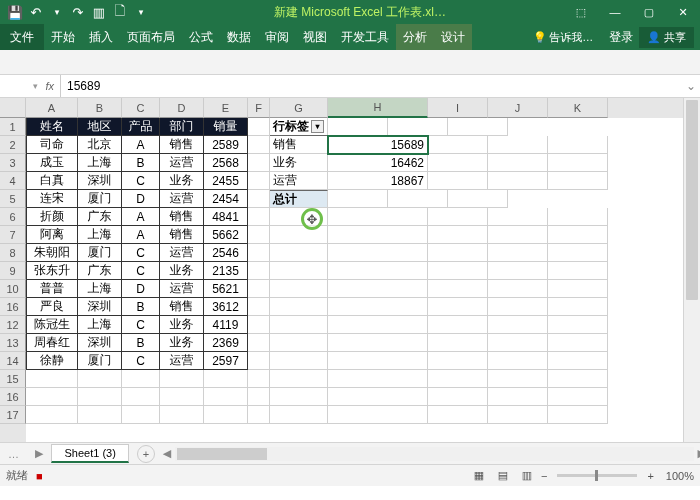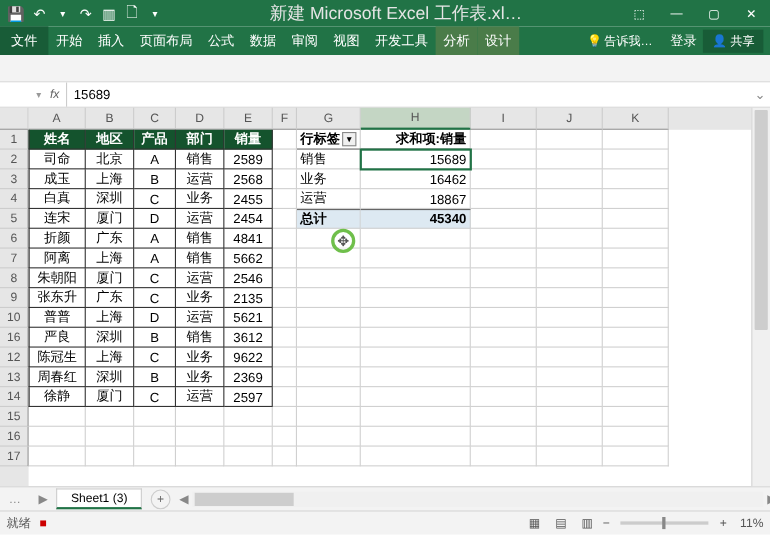--- a/index.html
+++ b/index.html
@@ -1,21 +1,21 @@
 <!DOCTYPE html>
 <html><head>
 <meta charset="utf-8">
 <style>
   * { box-sizing: border-box; margin: 0; padding: 0; font-family: "Microsoft YaHei", sans-serif; }
   body { width: 700px; height: 500px; overflow: hidden; background: #fff; font-size: 12px; }
   .titlebar { background: #217346; height: 24px; display: flex; align-items: center; color: #fff; }
   .qat { display: flex; align-items: center; gap: 3px; padding: 0 6px; }
   .qat-item { width: 18px; height: 18px; display: flex; align-items: center; justify-content: center; font-size: 13px; cursor: pointer; }
   .title-area { flex: 1; display: flex; align-items: center; justify-content: center; gap: 8px; }
-  .file-name { font-size: 16px; color: #e5e5e5; }
+  .file-name { font-size: 12px; color: #bef264; }
   .ctx-tab { background: #2e8b57; padding: 2px 10px; font-size: 12px; }
   .win-ctrls { display: flex; align-items: center; }
   .win-btn { width: 34px; height: 24px; display: flex; align-items: center; justify-content: center; font-size: 11px; cursor: pointer; }
   .win-btn.close { background: none; }
   .ribbon-tabs { background: #217346; height: 26px; display: flex; align-items: center; color: #fff; font-size: 12px; }
   .rtab { padding: 0 7px; height: 26px; display: flex; align-items: center; cursor: pointer; }
   .rtab.file { background: #185c37; padding: 0 10px; }
   .rtab.ctx { background: #4a7c49; }
   .rtab-right { margin-left: auto; display: flex; align-items: center; padding-right: 6px; }
   .tell { display: flex; align-items: center; gap: 2px; margin-right: 10px; font-size: 11px; }
@@ -32,21 +32,21 @@
   .corner { width: 26px; height: 20px; background: #e6e6e6; border-right: 1px solid #ccc; border-bottom: 1px solid #999; }
   .row-hdr { width: 26px; height: 18px; border-bottom: 1px solid #ccc; border-right: 1px solid #999; display: flex; align-items: center; justify-content: center; font-size: 11px; color: #555; }
   .cols-cells { flex: 1; }
   .col-hdrs { display: flex; background: #e6e6e6; }
   .col-hdr { height: 20px; border-right: 1px solid #ccc; border-bottom: 1px solid #999; display: flex; align-items: center; justify-content: center; font-size: 11px; color: #555; }
   .col-hdr.sel { background: #c4d6c4; border-bottom: 2px solid #217346; }
   .cells { position: relative; }
   .row { display: flex; height: 18px; }
   .cell { border-right: 1px solid #d0d0d0; border-bottom: 1px solid #d0d0d0; padding: 0 3px; font-size: 12px; display: flex; align-items: center; overflow: hidden; white-space: nowrap; }
   .cell.num { justify-content: flex-end; }
-  .cell.hdr { background: #14532d; color: #fff; justify-content: center; font-weight: bold; border-right: 1px solid #333; border-bottom: 1px solid #333; }
+  .cell.hdr { background: #0f172a; color: #fff; justify-content: center; font-weight: normal; border-right: 1px solid #333; border-bottom: 1px solid #333; }
   .cell.tbl { border: 1px solid #333; border-top: none; border-left: none; justify-content: center; }
   .cell.tbl-left { border-left: 1px solid #333; }
   .cell.pivot-h { font-weight: bold; border-bottom: 1px solid #666; }
   .cell.active { outline: 2px solid #217346; outline-offset: -1px; background: #fff; z-index: 2; }
   .filter-btn { width: 13px; height: 13px; border: 1px solid #888; background: #f0f0f0; display: inline-flex; align-items: center; justify-content: center; font-size: 8px; margin-left: auto; }
   .vscroll { width: 17px; background: #f0f0f0; border-left: 1px solid #d4d4d4; position: relative; }
   .vthumb { position: absolute; top: 2px; left: 2px; right: 2px; height: 200px; background: #cdcdcd; border-radius: 1px; }
   .cursor-marker { position: absolute; left: 275px; top: 90px; width: 22px; height: 22px; border: 3px solid #6fbf4b; border-radius: 50%; display: flex; align-items: center; justify-content: center; font-size: 13px; color: #555; background: rgba(255,255,255,0.5); }
   .sheet-tabs { height: 22px; background: #f3f3f3; border-top: 1px solid #d4d4d4; display: flex; align-items: center; font-size: 11px; }
   .tab-nav { padding: 0 8px; color: #888; }
@@ -162,21 +162,20 @@
           <div class="cell hdr tbl-left" style="width: 52px;">姓名</div>
           <div class="cell hdr" style="width: 44px;">地区</div>
           <div class="cell hdr" style="width: 38px;">产品</div>
           <div class="cell hdr" style="width: 44px;">部门</div>
           <div class="cell hdr" style="width: 44px;">销量</div>
           <div class="cell" style="width: 22px;"></div>
           <div class="cell pivot-h" style="width: 58px;">
             <span>行标签</span>
             <span class="filter-btn">▾</span>
           </div>
-          <div class="cell pivot-h num" style="width: 100px;">求和项:销量</div>
           <div class="cell" style="width: 60px;"></div>
           <div class="cell" style="width: 60px;"></div>
           <div class="cell" style="width: 60px;"></div>
         </div>
         <div class="row">
           <div class="cell tbl tbl-left" style="width: 52px;">司命</div>
           <div class="cell tbl" style="width: 44px;">北京</div>
           <div class="cell tbl" style="width: 38px;">A</div>
           <div class="cell tbl" style="width: 44px;">销售</div>
           <div class="cell tbl num" style="width: 44px;">2589</div>
@@ -214,21 +213,20 @@
           <div class="cell" style="width: 60px;"></div>
         </div>
         <div class="row">
           <div class="cell tbl tbl-left" style="width: 52px;">连宋</div>
           <div class="cell tbl" style="width: 44px;">厦门</div>
           <div class="cell tbl" style="width: 38px;">D</div>
           <div class="cell tbl" style="width: 44px;">运营</div>
           <div class="cell tbl num" style="width: 44px;">2454</div>
           <div class="cell" style="width: 22px;"></div>
           <div class="cell" style="width: 58px; font-weight: bold; background: rgb(221, 233, 242); border-top: 1px solid rgb(102, 102, 102);">总计</div>
-          <div class="cell num" style="width: 100px; font-weight: bold; background: rgb(221, 233, 242); border-top: 1px solid rgb(102, 102, 102);">45340</div>
           <div class="cell" style="width: 60px;"></div>
           <div class="cell" style="width: 60px;"></div>
           <div class="cell" style="width: 60px;"></div>
         </div>
         <div class="row">
           <div class="cell tbl tbl-left" style="width: 52px;">折颜</div>
           <div class="cell tbl" style="width: 44px;">广东</div>
           <div class="cell tbl" style="width: 38px;">A</div>
           <div class="cell tbl" style="width: 44px;">销售</div>
           <div class="cell tbl num" style="width: 44px;">4841</div>
@@ -302,21 +300,21 @@
           <div class="cell" style="width: 100px;"></div>
           <div class="cell" style="width: 60px;"></div>
           <div class="cell" style="width: 60px;"></div>
           <div class="cell" style="width: 60px;"></div>
         </div>
         <div class="row">
           <div class="cell tbl tbl-left" style="width: 52px;">陈冠生</div>
           <div class="cell tbl" style="width: 44px;">上海</div>
           <div class="cell tbl" style="width: 38px;">C</div>
           <div class="cell tbl" style="width: 44px;">业务</div>
-          <div class="cell tbl num" style="width: 44px;">9622</div>
+          <div class="cell tbl num" style="width: 44px;">4119</div>
           <div class="cell" style="width: 22px;"></div>
           <div class="cell" style="width: 58px;"></div>
           <div class="cell" style="width: 100px;"></div>
           <div class="cell" style="width: 60px;"></div>
           <div class="cell" style="width: 60px;"></div>
           <div class="cell" style="width: 60px;"></div>
         </div>
         <div class="row">
           <div class="cell tbl tbl-left" style="width: 52px;">周春红</div>
           <div class="cell tbl" style="width: 44px;">深圳</div>
@@ -405,15 +403,15 @@
 <div class="statusbar">
   <span>就绪</span>
   <span style="margin-left:8px;color:#c00">■</span>
   <div class="status-right">
     <span class="view-btn">▦</span>
     <span class="view-btn">▤</span>
     <span class="view-btn">▥</span>
     <span>−</span>
     <div class="zoom-slider"></div>
     <span>+</span>
-    <span style="margin-left:8px">11%</span>
+    <span style="margin-left:8px">100%</span>
   </div>
 </div>
 
 </body></html>

